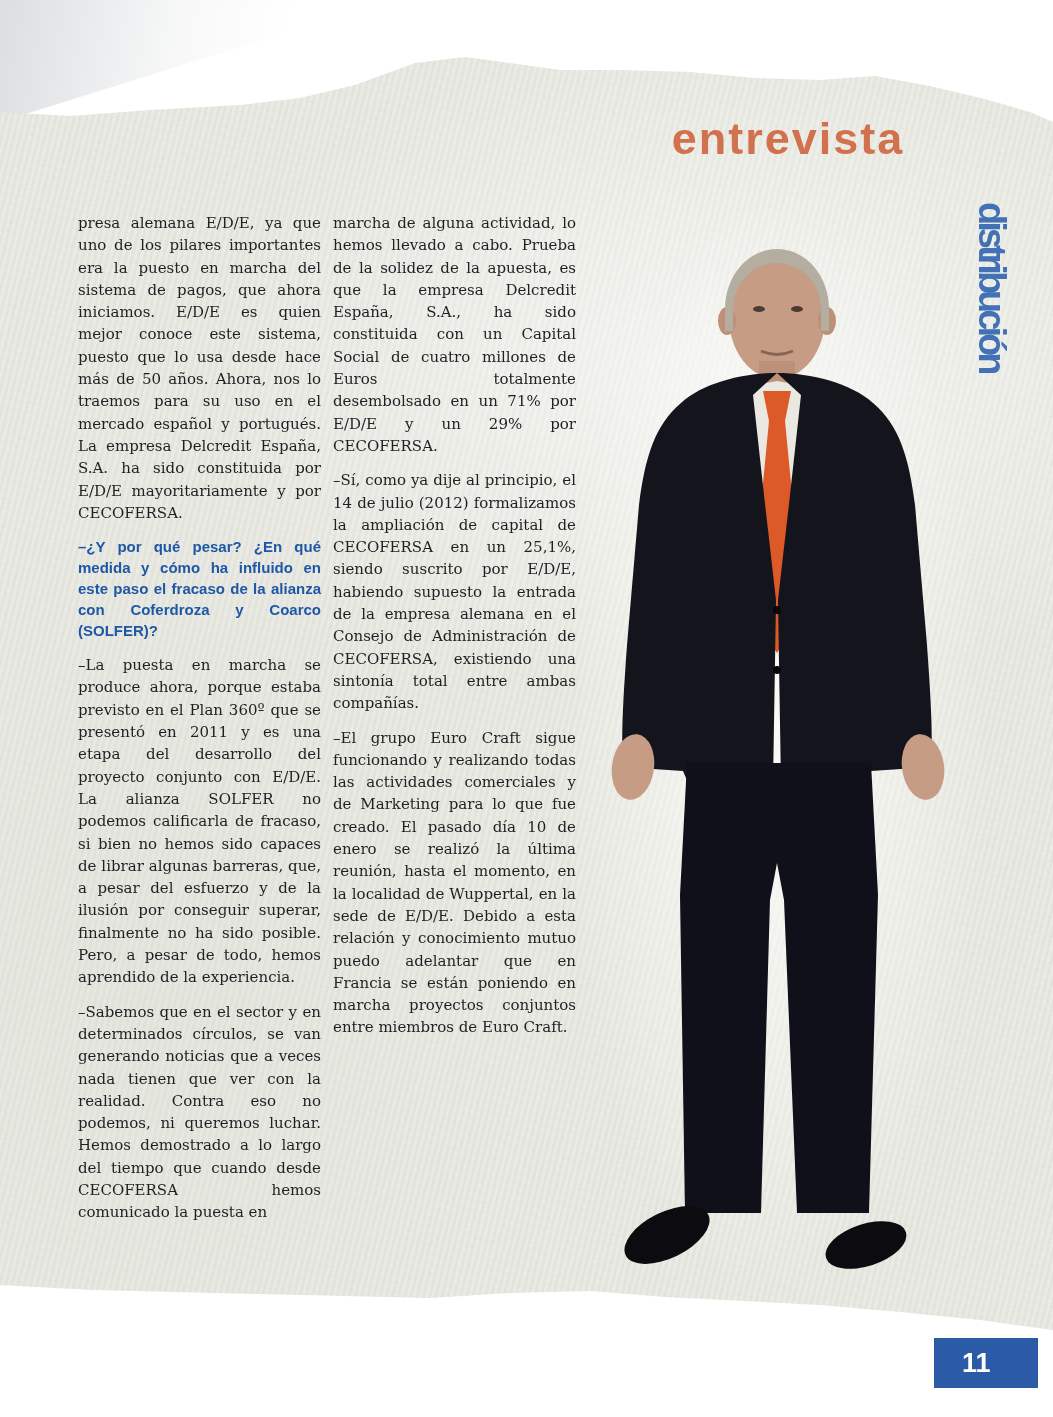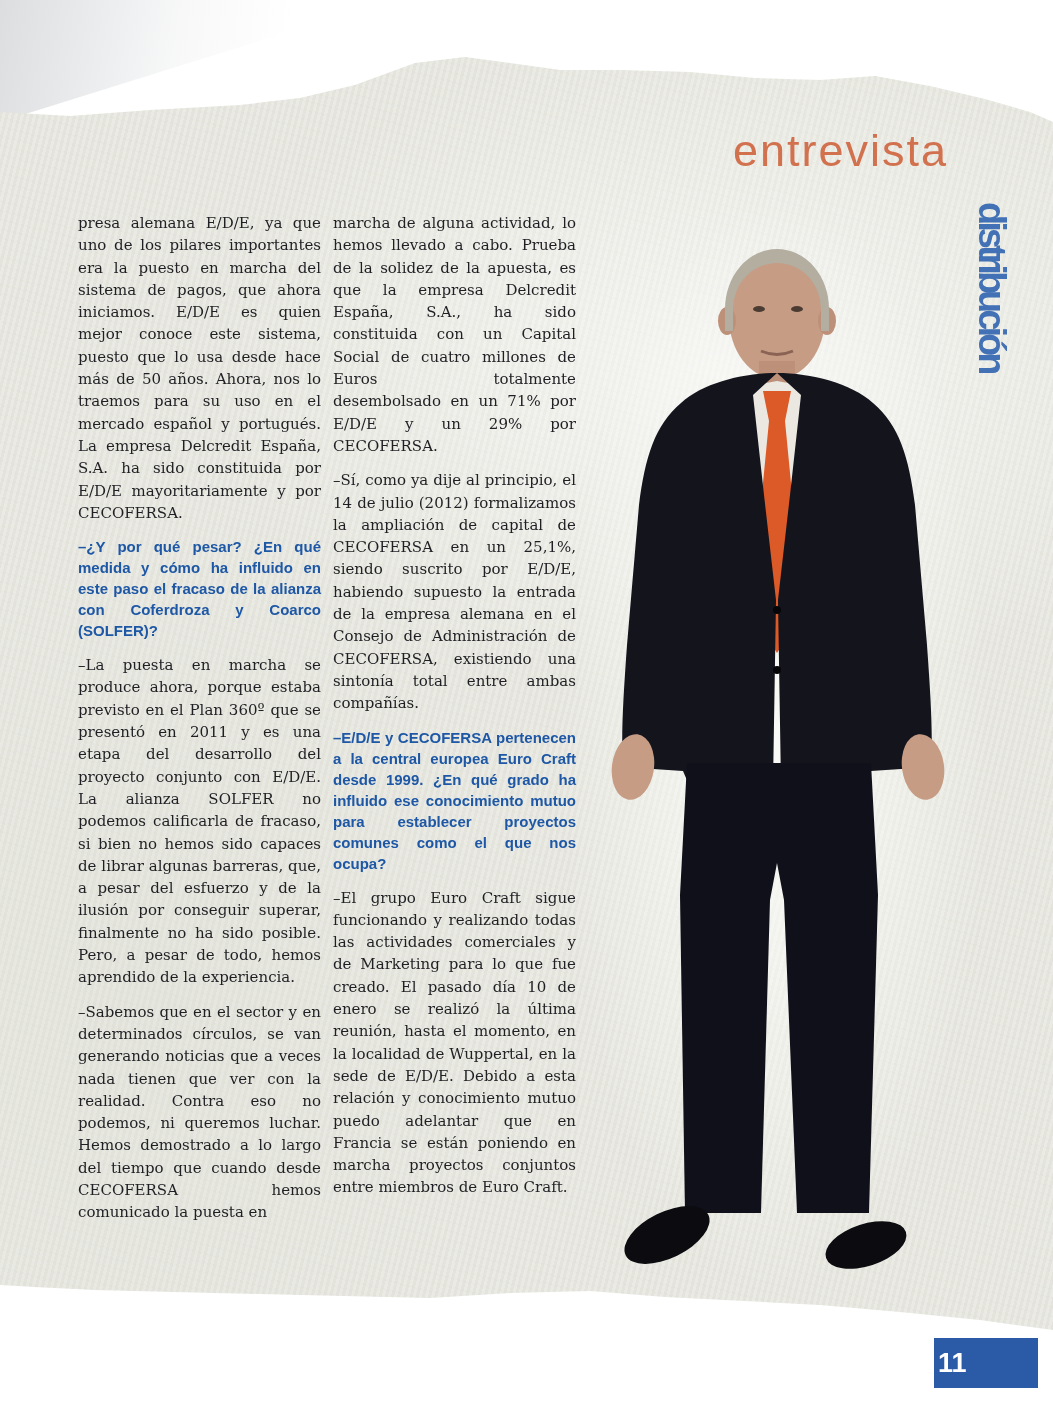--- a/index.html
+++ b/index.html
@@ -32,24 +32,24 @@
       755px 78px,820px 80px,875px 76px,930px 86px,985px 99px,1030px 112px,1053px 122px,
       1053px 1330px,980px 1320px,900px 1312px,820px 1305px,745px 1301px,
       665px 1297px,590px 1291px,510px 1293px,430px 1298px,345px 1296px,
       260px 1294px,175px 1292px,95px 1290px,35px 1287px,0px 1285px
     );
     filter:drop-shadow(0 -2px 1px rgba(24,24,56,.85)) drop-shadow(0 2px 1px rgba(24,24,56,.55));
   }
 
   
   .headline{
-    position:absolute;left:628px;top:128px;width:320px;
-    font-family:"Liberation Sans", sans-serif;font-weight:normal;
+    position:absolute;left:628px;top:116px;width:320px;
+    font-family:"Liberation Sans", sans-serif;font-weight:bold;
     font-size:45px;letter-spacing:2px;color:#d2714e;
-    text-align:right;line-height:1;
+    text-align:center;line-height:1;
   }
 
   
   .vertical-label{
     position:absolute;left:968px;top:202px;height:420px;
     writing-mode:vertical-rl;
     font-family:"Liberation Sans", sans-serif;font-weight:bold;
     font-size:38px;letter-spacing:-4px;color:#4271b5;line-height:1.2;
   }
 
@@ -73,21 +73,21 @@
     position:absolute;left:560px;top:195px;width:430px;height:1100px;
     background:radial-gradient(closest-side, rgba(253,253,251,.85), rgba(253,253,251,0));
     pointer-events:none;
   }
 
   
   .page-badge{
     position:absolute;left:934px;top:1338px;width:104px;height:50px;
     background:#2b5ba6;color:#ffffff;
     font-family:"Liberation Sans", sans-serif;font-weight:bold;font-size:27px;
-    display:flex;align-items:center;padding-left:4px;box-sizing:border-box;
+    display:flex;align-items:center;padding-left:28px;box-sizing:border-box;
   }
 </style>
 </head>
 <body>
 
 <div class="stage">
 
   <div class="corner-shade"></div>
 
   <div class="paper">
@@ -136,21 +136,20 @@
     <div class="col col-left">
       <p class="answer">presa alemana E/D/E, ya que uno de los pilares importantes era la puesto en marcha del sistema de pagos, que ahora iniciamos. E/D/E es quien mejor conoce este sistema, puesto que lo usa desde hace más de 50 años. Ahora,  nos lo traemos para su uso en el mercado español y portugués. La empresa Delcredit España, S.A. ha sido constituida por E/D/E mayoritariamente y por CECOFERSA.</p>
       <p class="question">–¿Y por qué pesar? ¿En qué medida y cómo ha influido en este paso el fracaso de la alianza con Coferdroza y Coarco (SOLFER)?</p>
       <p class="answer">–La puesta en marcha se produce ahora, porque estaba previsto en el Plan 360º que se presentó en 2011 y es una etapa del desarrollo del proyecto conjunto con E/D/E. La alianza SOLFER no podemos calificarla de fracaso, si bien no hemos sido capaces de librar algunas barreras, que, a pesar del esfuerzo y de la ilusión por conseguir superar, finalmente no ha sido posible. Pero, a pesar de todo, hemos aprendido de la experiencia.</p>
       <p class="answer">–Sabemos que en el sector y en determinados círculos, se van generando noticias que a veces nada tienen que ver con la realidad. Contra eso no podemos, ni queremos luchar. Hemos demostrado a lo largo del tiempo que cuando desde CECOFERSA hemos comunicado la puesta en</p>
     </div>
 
     <div class="col col-right">
       <p class="answer">marcha de alguna actividad, lo hemos llevado a cabo. Prueba de la solidez de la apuesta, es que la empresa Delcredit España, S.A., ha sido constituida con un Capital Social de cuatro millones de Euros totalmente desembolsado en un 71% por E/D/E y un 29% por CECOFERSA.</p>
       <p class="answer">–Sí, como ya dije al principio, el 14 de julio (2012) formalizamos la ampliación de capital de CECOFERSA en un 25,1%, siendo suscrito por E/D/E, habiendo supuesto la entrada de la empresa alemana en el Consejo de Administración de CECOFERSA, existiendo una sintonía total entre ambas compañías.</p>
-      <p class="question">–E/D/E y CECOFERSA pertenecen a la central europea Euro Craft desde 1999. ¿En qué grado ha influido ese conocimiento mutuo para establecer proyectos comunes como el que nos ocupa?</p>
       <p class="answer">–El grupo Euro Craft sigue funcionando y realizando todas las actividades comerciales y de Marketing para lo que fue creado. El pasado día 10 de enero se realizó la última reunión, hasta el momento, en la localidad de Wuppertal, en la sede de E/D/E. Debido a esta relación y conocimiento mutuo puedo adelantar que en Francia se están poniendo en marcha proyectos conjuntos entre miembros de Euro Craft.</p>
     </div>
 
   </div>
 
   <div class="page-badge">
     <span>11</span>
   </div>
 
 </div>

